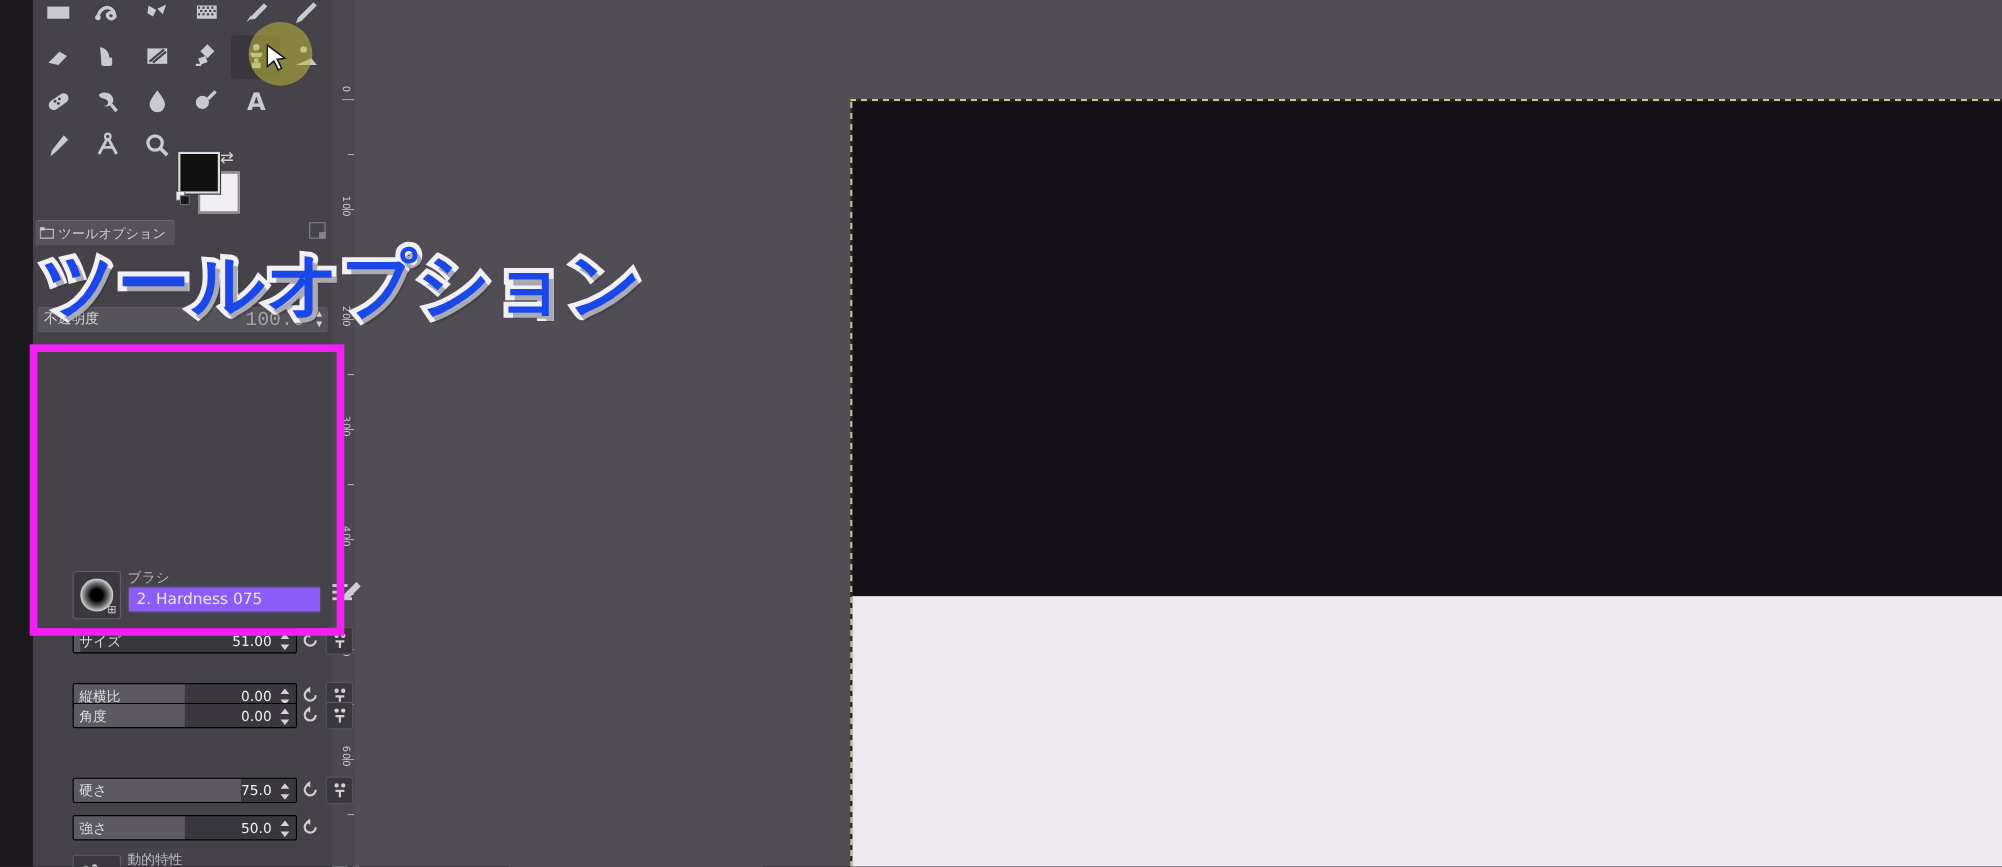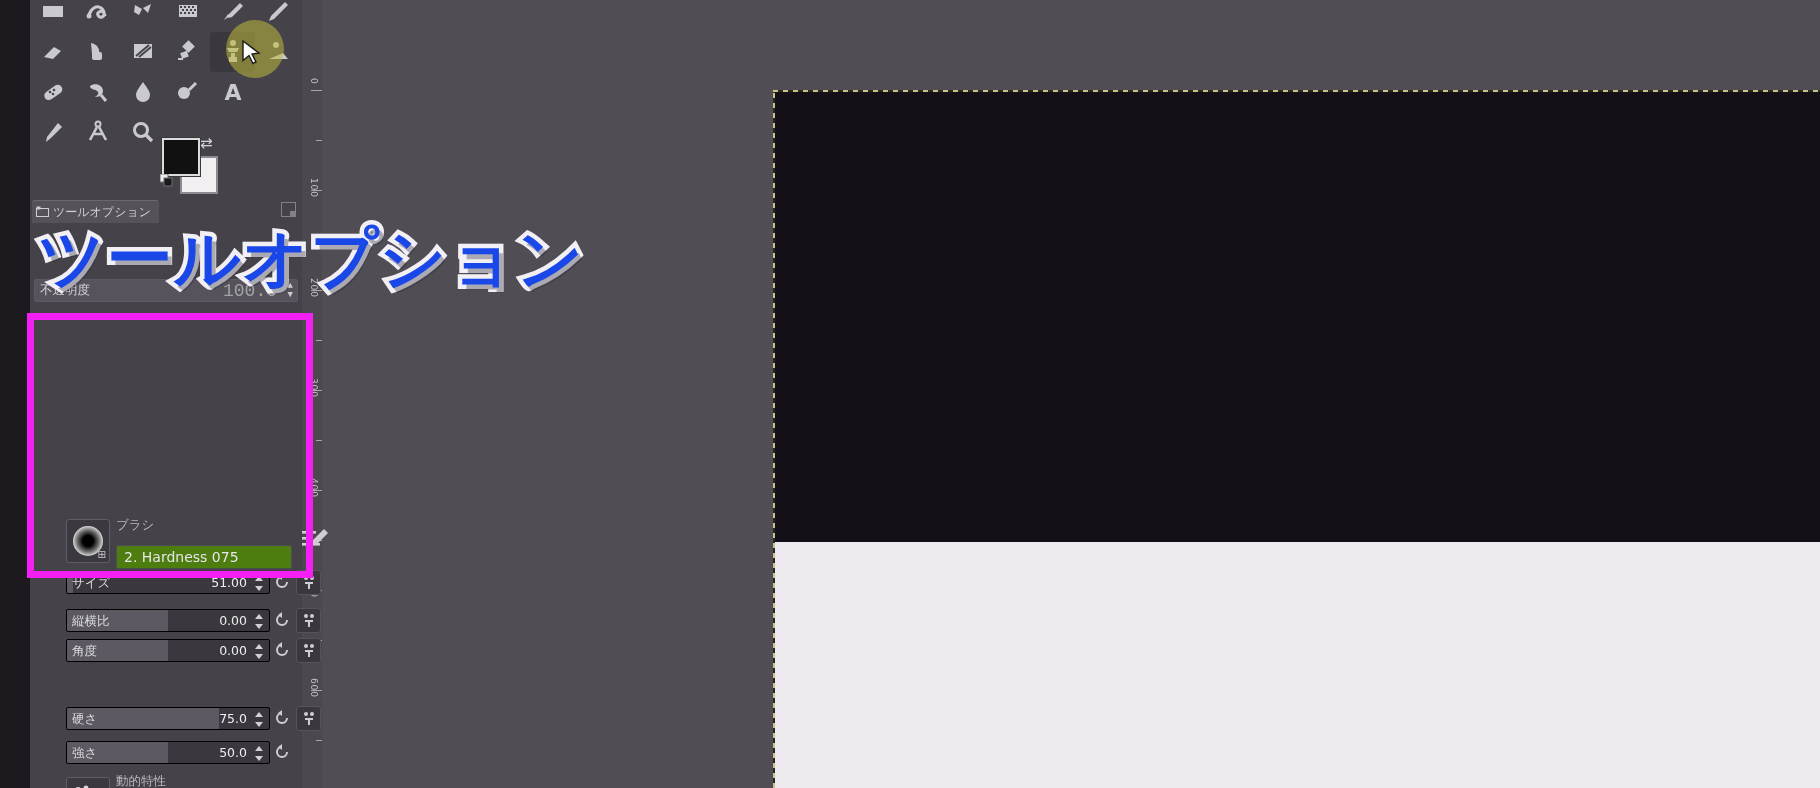--- a/index.html
+++ b/index.html
@@ -51,23 +51,23 @@
 
   
   .brush-row{position:absolute;left:36px;top:322px;width:262px;height:46px;z-index:20;}
   .brush-thumb{position:absolute;left:0;top:2px;width:42px;height:42px;background:#3b393f;
                border:1px solid #605d66;border-radius:3px;display:flex;align-items:center;justify-content:center;}
   .brush-thumb .dot{width:30px;height:30px;border-radius:50%;
        background:radial-gradient(circle,#000 25%,rgba(0,0,0,.55) 52%,rgba(255,255,255,.95) 78%,#fff 100%);
        background-color:#fff;}
   .brush-thumb .corner{position:absolute;right:3px;bottom:2px;color:#cfcdd2;font-size:10px;line-height:1;}
   .brush-cap{position:absolute;left:50px;top:0px;font-size:12.5px;color:#b9b7be;}
-  .brush-name{position:absolute;left:50px;top:16px;width:176px;height:24px;background:#4d7c0f;
+  .brush-name{position:absolute;left:50px;top:16px;width:176px;height:24px;background:#8b5cf6;
               border:1px solid #4f4c55;border-radius:2px;display:flex;align-items:center;padding-left:7px;
-              box-sizing:border-box;font-size:14px;color:#e7e5ea;margin-top:12px;}
+              box-sizing:border-box;font-size:14px;color:#e7e5ea;}
   .edit-ico{position:absolute;right:0px;top:12px;}
 
   
   .srow{position:absolute;left:36px;width:262px;height:26px;z-index:20;display:flex;align-items:center;}
   .slider{position:relative;width:204px;height:23px;background:#3a383e;border:1px solid #000000;
           border-radius:2px;overflow:hidden;box-sizing:border-box;}
   .slider .fill{position:absolute;left:0;top:0;height:100%;background:#5c5962;}
   .slider .name{position:absolute;left:5px;top:3px;font-size:12.5px;color:#ddd;z-index:2;}
   .slider .num{position:absolute;right:22px;top:3px;font-size:12.5px;color:#eee;z-index:2;text-align:center;}
   .slider .spin{position:absolute;right:5px;top:4px;z-index:2;}
@@ -330,21 +330,21 @@
         </div>
       <div class="pin-btn">
         <svg width="12" height="14" viewBox="0 0 12 14">
             <circle cx="3" cy="3" r="2" fill="#cfcdd2"></circle>
             <circle cx="9" cy="3" r="2" fill="#cfcdd2"></circle>
             <path d="M2 7h8v2H2zM5 9h2v5H5z" fill="#cfcdd2"></path>
           </svg>
         </div>
     </div>
 
-    <div class="srow" style="top:412px">
+    <div class="srow" style="top:424px">
       <div class="slider">
         <div class="fill" style="width:50%"></div>
         <span class="name">縦横比</span>
         <span class="num">0.00</span>
         <svg class="spin" width="10" height="15" viewBox="0 0 10 15">
             <path d="M5 0l4 5H1z" fill="#d3d1d6"></path>
             <path d="M5 15l4-5H1z" fill="#d3d1d6"></path>
           </svg>
       </div>
       <div class="reset-btn">

